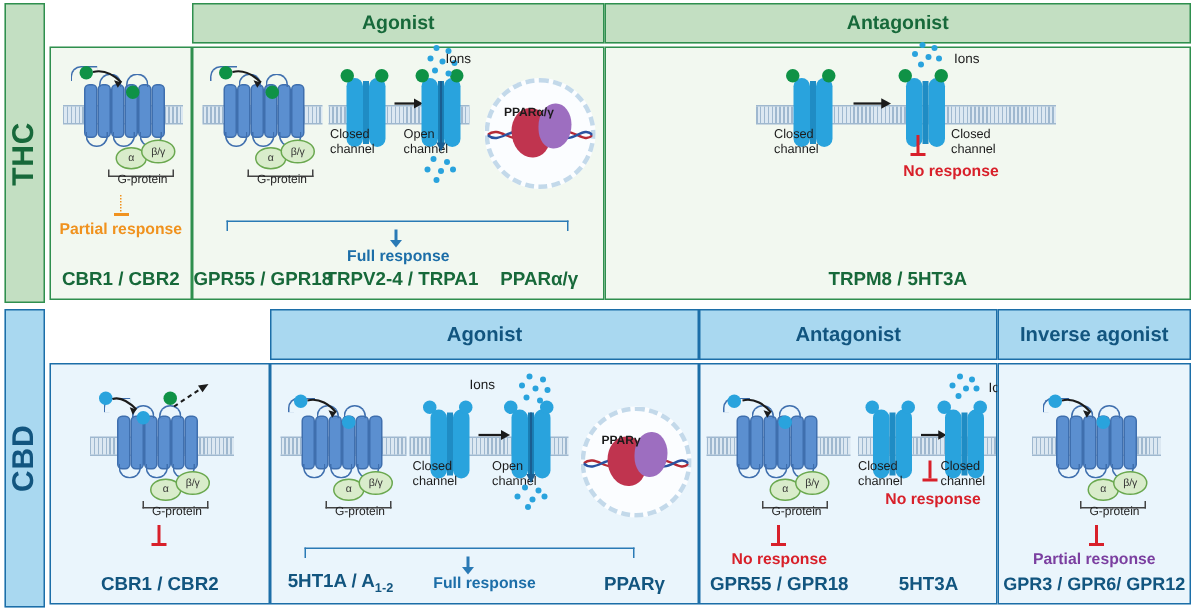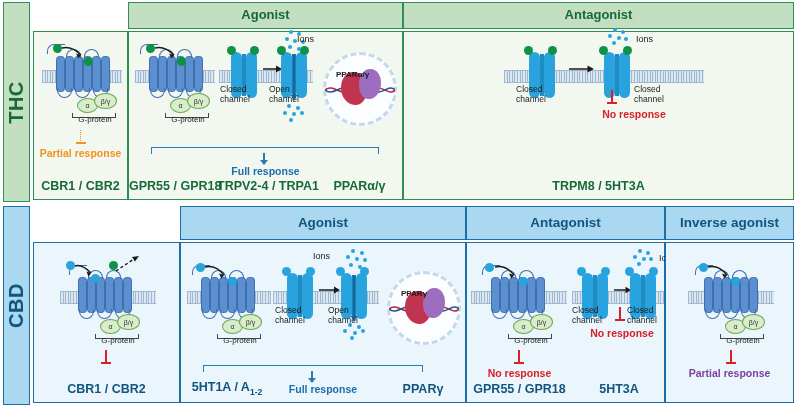--- a/index.html
+++ b/index.html
@@ -592,18 +592,19 @@
         <div class="gsub gs-bg" style="left:76px;top:71px;">
           <span>β/γ</span>
           </div>
         <div class="gbracket" style="left:54px;top:91px;width:42px;"></div>
         <div class="glabel" style="left:54px;top:93px;width:46px;text-align:center;">G-protein</div>
         <div class="tbar red" style="left:60px;top:107px;height:14px;width:10px;">
           <i class="stem" style="height:12px;"></i>
             <i class="cross"></i>
           </div>
         <div class="resp opp" style="left:0;top:124px;width:100%;">Partial response</div>
+        <div class="rname" style="font-size:12px;">GPR3 / GPR6/ GPR12</div>
       </div>
 
     </div>
   </div>
 
 </div>
 
 </body></html>

